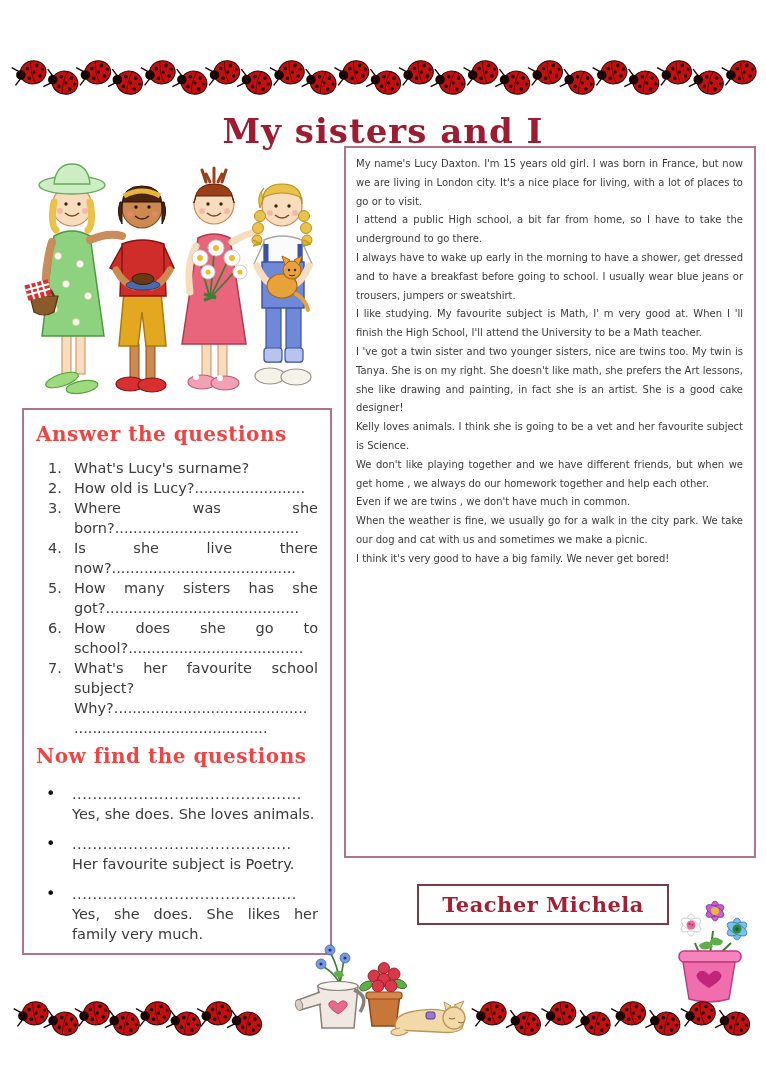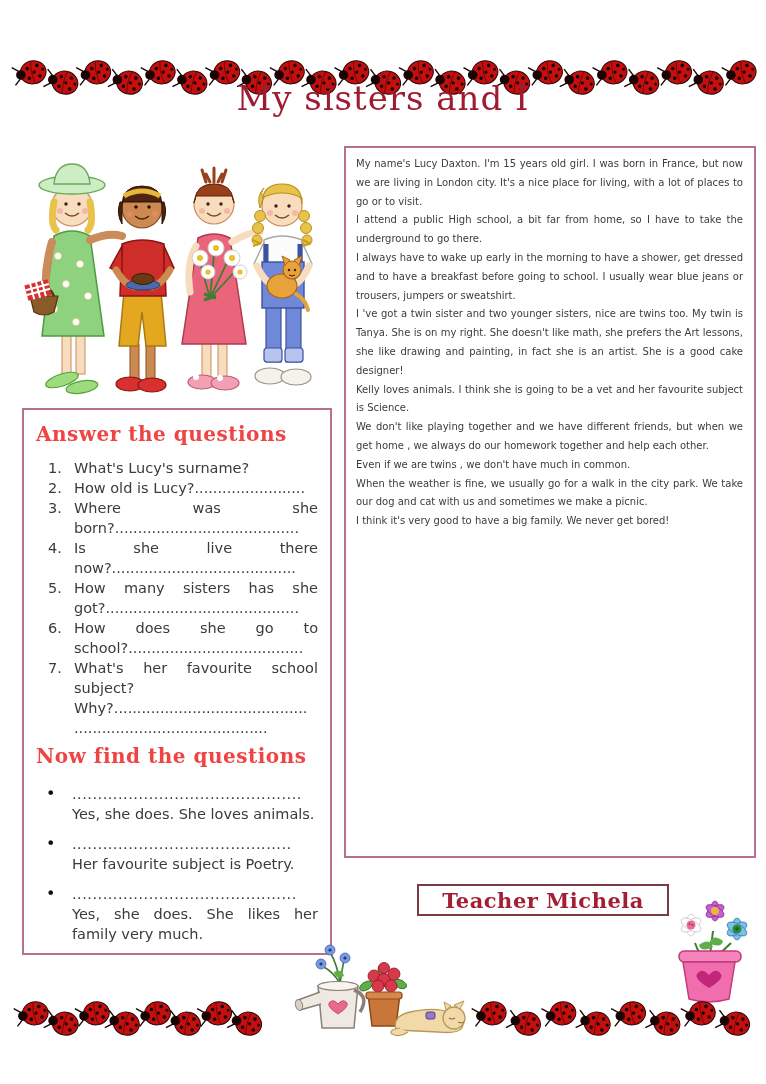--- a/index.html
+++ b/index.html
@@ -1,22 +1,22 @@
 <!DOCTYPE html>
 <html><head>
 <meta charset="utf-8">
 <style>
   * { margin:0; padding:0; box-sizing:border-box; }
   html,body { background:#ffffff; }
   body { width:766px; height:1084px; position:relative; font-family:"DejaVu Sans", sans-serif; color:#3b3b3b; overflow:hidden; }
   .abs { position:absolute; }
 
   
-  .page-title { left:0; top:78px; width:766px; text-align:center;
-    font-family:"DejaVu Serif", serif; font-weight:normal; font-size:34px; letter-spacing:1px; color:#9e1c31; }
+  .page-title { left:0; top:111px; width:766px; text-align:center;
+    font-family:"DejaVu Serif", serif; font-weight:bold; font-size:34px; letter-spacing:1px; color:#9e1c31; }
 
   
   .reading-box { left:344px; top:146px; width:412px; height:712px;
     border:2px solid #b5728a; padding:7px 11px 6px 10px; overflow:hidden; }
   .reading-box p { font-size:10px; line-height:18.8px; text-align:justify; }
 
   
   .questions-box { left:22px; top:408px; width:310px; height:547px;
     border:2px solid #b5728a; padding:10px 12px 8px 10px; overflow:hidden; }
   .section-heading { font-family:"DejaVu Serif", serif; font-weight:bold; font-size:20px;
@@ -26,21 +26,21 @@
     font-size:14.5px; line-height:20px; text-align:justify; white-space:pre-line; overflow-wrap:break-word; }
   .q-list li::before { content:counter(q) "."; position:absolute; left:0; top:0; }
   .heading-2 { }
   .find-list { list-style:none; margin:16px 0 0 10px; }
   .find-list li { position:relative; padding-left:28px; font-size:14.5px; line-height:20px; margin-bottom:10px; }
   .find-list li::before { content:"•"; position:absolute; left:2px; top:0; font-size:16px; color:#111; }
   .find-dots { overflow-wrap:break-word; letter-spacing:.5px; }
   .find-answer { text-align:justify; }
 
   
-  .teacher-box { left:417px; top:884px; width:252px; height:32px; border:2px solid #7a3b45;
+  .teacher-box { left:417px; top:884px; width:252px; height:41px; border:2px solid #7a3b45;
     display:flex; align-items:center; justify-content:center; }
   .teacher-box span { font-family:"DejaVu Serif", serif; font-weight:bold; font-size:21px;
     letter-spacing:.5px; color:#a31f34; }
 
   
   .watermark { right:8px; top:1088px; font-size:15px; color:#a3a3a3;
     font-family:Liberation Mono, monospace; }
 
   svg { display:block; }
 </style>
@@ -241,20 +241,21 @@
     <path d="M251 71 Q258 77 265 71" stroke="#7a4a20" stroke-width="1.6" fill="none"></path>
     <circle cx="246" cy="69" r="3" fill="#f2a8a0" opacity=".7"></circle>
       <circle cx="271" cy="69" r="3" fill="#f2a8a0" opacity=".7"></circle>
   </g>
 </svg>
 
 <div class="abs reading-box">
   <p>My name's Lucy Daxton. I'm 15 years old girl. I was born in France, but now we are living in London city. It's a nice place for living, with a lot of places to go or to visit.</p>
   <p>I attend a public High school, a bit far from home, so I have to take the underground to go there.</p>
   <p>I always have to wake up early in the morning to have a shower, get dressed and to have a breakfast before going to school. I usually wear blue jeans or trousers, jumpers or sweatshirt.</p>
+  <p>I like studying. My favourite subject is Math, I' m very good at. When I 'll finish the High School, I'll attend the University to be a Math teacher.</p>
   <p>I 've got a twin sister and two younger sisters, nice are twins too. My twin is Tanya. She is on my right. She doesn't like math, she prefers the Art lessons, she like drawing and painting, in fact she is an artist. She is a good cake designer!</p>
   <p>Kelly loves animals. I think she is going to be a vet and her favourite subject is Science.</p>
   <p>We don't like playing together and  we have different friends, but when we get home , we always do our  homework together and help each other.</p>
   <p>Even if we are twins , we don't have much in common.</p>
   <p>When the weather is fine, we usually go for a walk in the city park. We take our dog and cat with us and sometimes we  make a picnic.</p>
   <p>I think it's very good to have a big family. We never get bored!</p>
 </div>
 
 <div class="abs questions-box">
   <div class="section-heading">Answer the questions</div>

